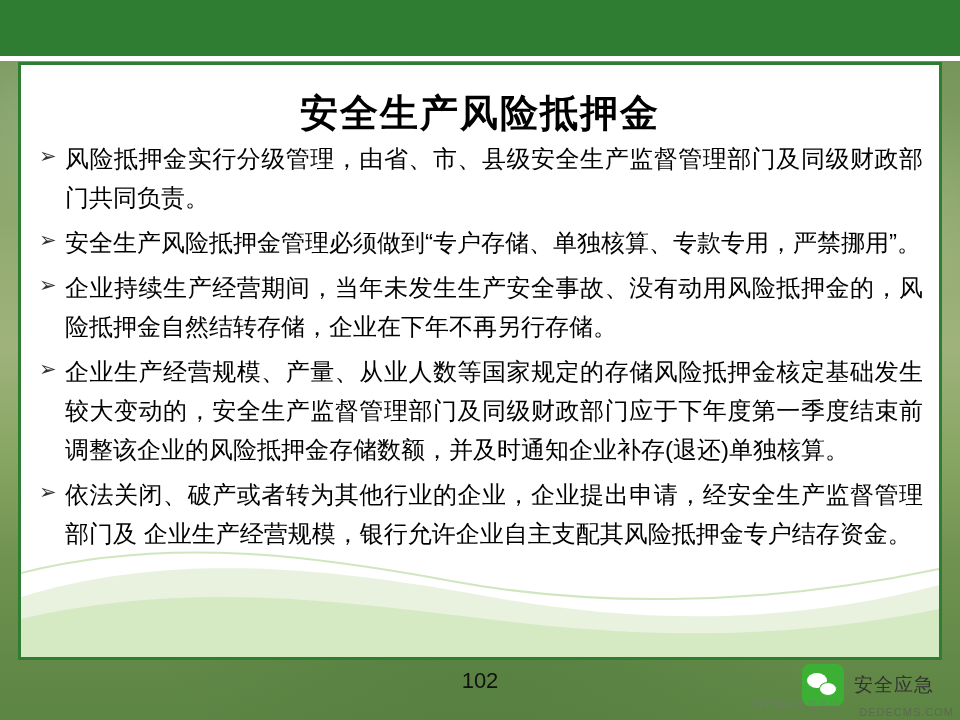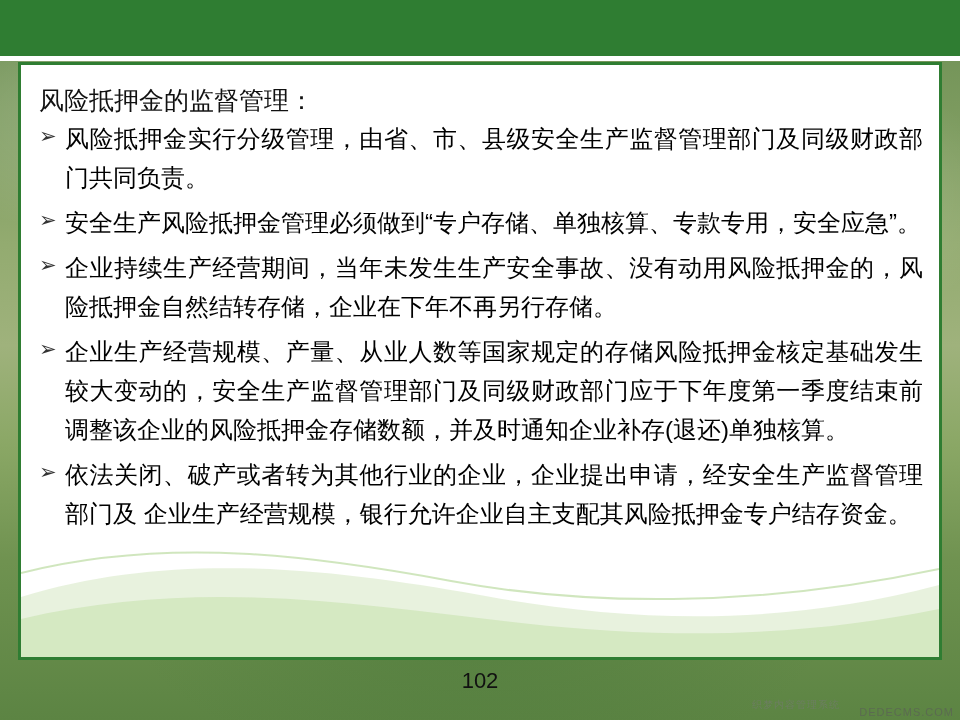--- a/index.html
+++ b/index.html
@@ -199,33 +199,33 @@
   <div class="content-panel">
 
     <div class="swoosh">
       <svg width="918" height="180" viewBox="0 0 918 180" xmlns="http://www.w3.org/2000/svg">
         <path d="M0,120 C160,70 330,95 470,120 C610,145 760,150 918,108 L918,180 L0,180 Z" fill="#e4f0d8" opacity="0.85"></path>
         <path d="M0,142 C180,100 340,128 500,146 C660,164 790,158 918,132 L918,180 L0,180 Z" fill="#cfe6ba" opacity="0.8"></path>
         <path d="M0,96 C150,58 300,80 430,104 C560,128 730,132 918,92" fill="none" stroke="#bcdca3" stroke-width="2" opacity="0.7"></path>
       </svg>
     </div>
 
-
-    <div class="subtitle">风险抵押金的监督管理：</div>
+    <div class="title">安全生产风险抵押金</div>
+
 
     <div class="bullets">
 
       <div class="bullet">
         <span class="bullet-marker">➢</span>
         <span class="bullet-text">风险抵押金实行分级管理，由省、市、县级安全生产监督管理部门及同级财政部门共同负责。</span>
       </div>
 
       <div class="bullet">
         <span class="bullet-marker">➢</span>
-        <span class="bullet-text">安全生产风险抵押金管理必须做到“专户存储、单独核算、专款专用，安全应急”。</span>
+        <span class="bullet-text">安全生产风险抵押金管理必须做到“专户存储、单独核算、专款专用，严禁挪用”。</span>
       </div>
 
       <div class="bullet">
         <span class="bullet-marker">➢</span>
         <span class="bullet-text">企业持续生产经营期间，当年未发生生产安全事故、没有动用风险抵押金的，风险抵押金自然结转存储，企业在下年不再另行存储。</span>
       </div>
 
       <div class="bullet">
         <span class="bullet-marker">➢</span>
         <span class="bullet-text">企业生产经营规模、产量、从业人数等国家规定的存储风险抵押金核定基础发生较大变动的，安全生产监督管理部门及同级财政部门应于下年度第一季度结束前调整该企业的风险抵押金存储数额，并及时通知企业补存(退还)单独核算。</span>
@@ -234,17 +234,24 @@
       <div class="bullet">
         <span class="bullet-marker">➢</span>
         <span class="bullet-text">依法关闭、破产或者转为其他行业的企业，企业提出申请，经安全生产监督管理部门及 企业生产经营规模，银行允许企业自主支配其风险抵押金专户结存资金。</span>
       </div>
 
     </div>
   </div>
 
   <div class="page-number">102</div>
 
+  <div class="wechat-badge">
+    <div class="wechat-logo">
+      <span class="b1"></span>
+      <span class="b2"></span>
+    </div>
+    <div class="wechat-text">安全应急</div>
+  </div>
 
   <div class="watermark-center">织梦内容管理系统</div>
   <div class="watermark-corner">DEDECMS.COM</div>
 
 </div>
 
 </body></html>

